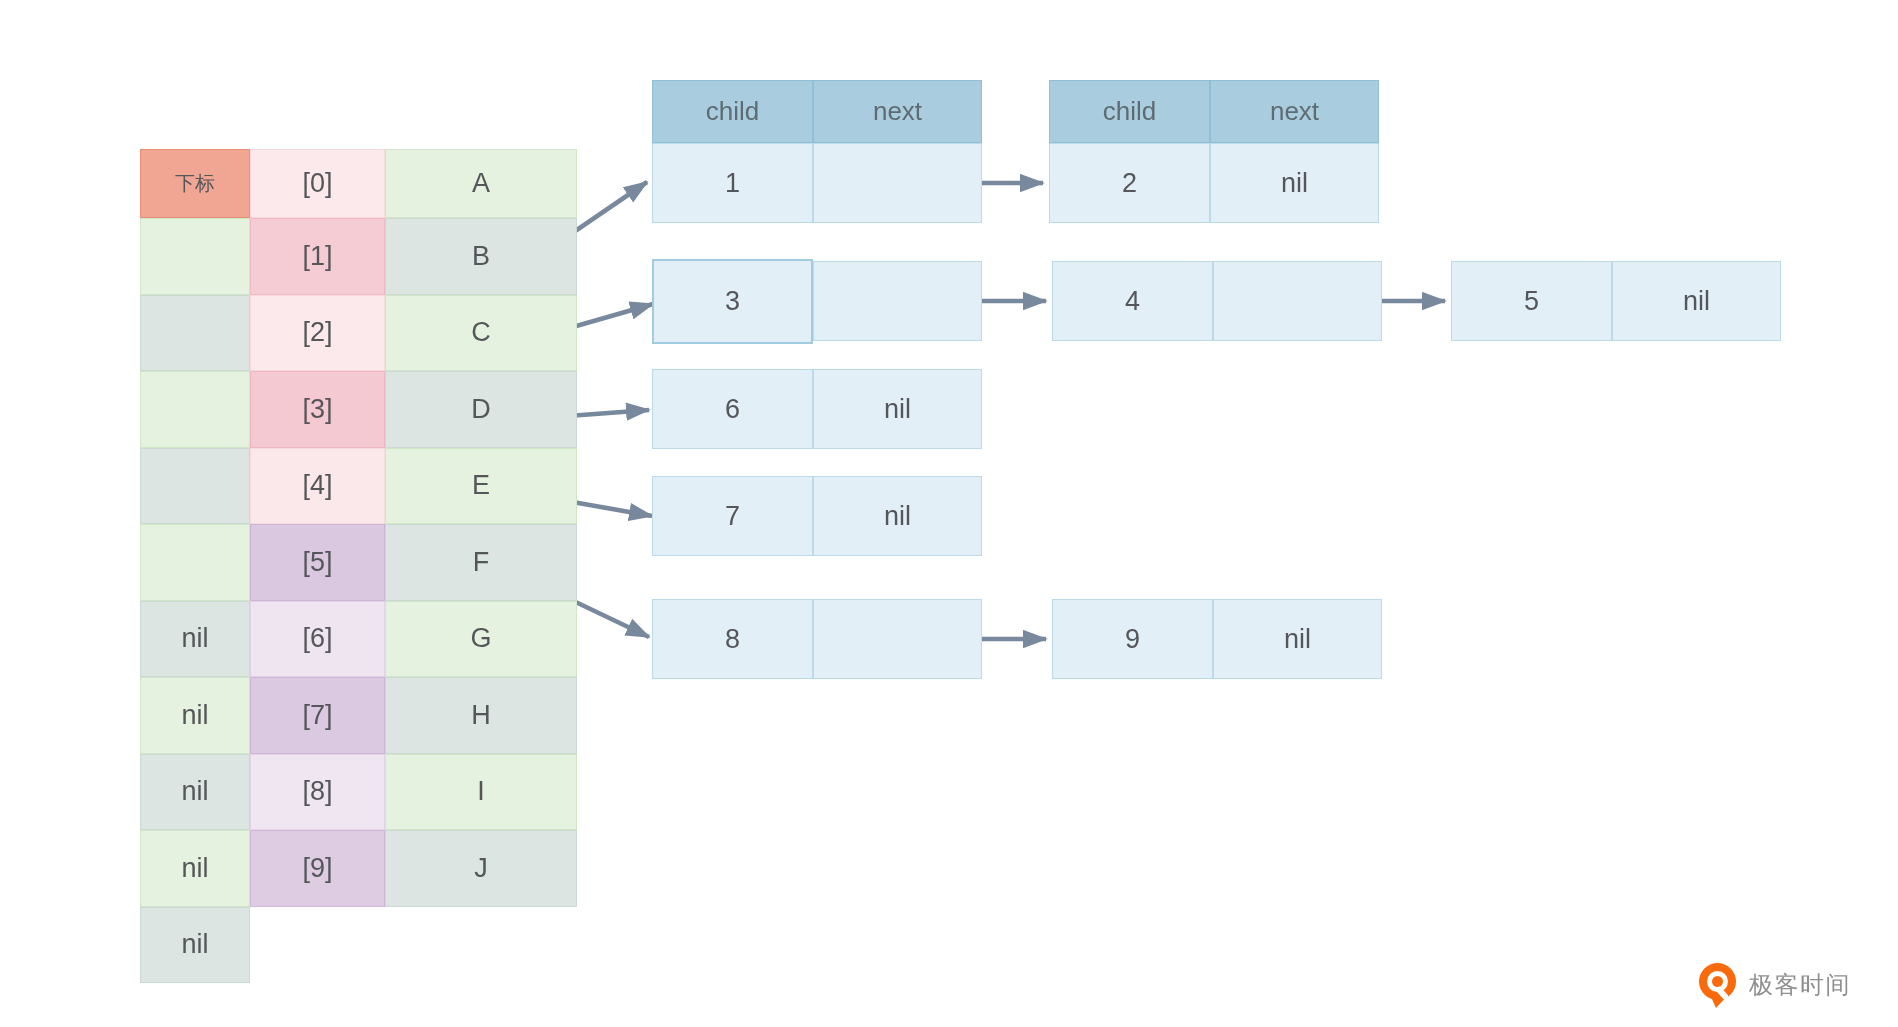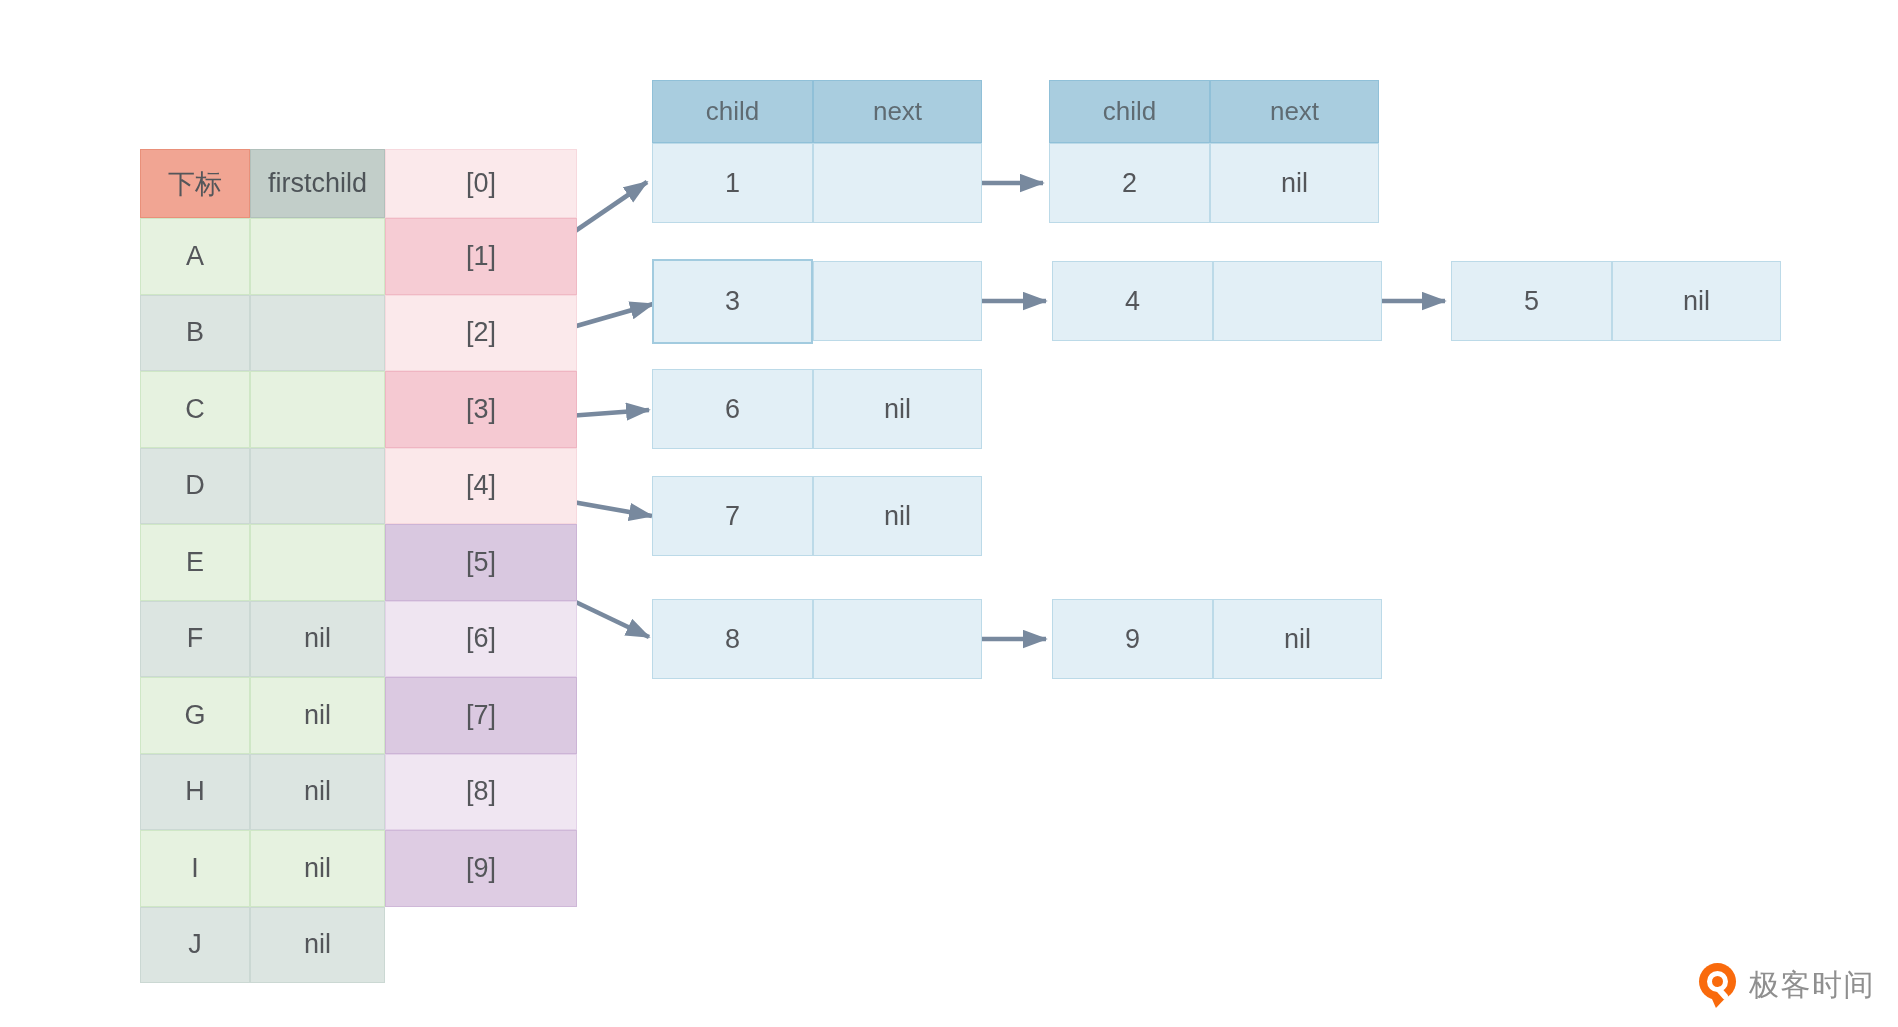--- a/index.html
+++ b/index.html
@@ -19,21 +19,21 @@
   }
   .tcell {
     box-sizing: border-box;
     display: flex;
     align-items: center;
     justify-content: center;
     font-size: 27px;
     color: #54565a;
     border: 1.5px solid transparent;
   }
-  .tcell-head { font-size: 27px; }
+  .tcell-head { font-size: 20px; }
 
   
   .node { position: absolute; }
   .nrow { display: flex; border-radius: 7px; }
   .ncell {
     box-sizing: border-box;
     display: flex;
     align-items: center;
     justify-content: center;
     font-size: 27px;
@@ -89,21 +89,21 @@
     border-radius: 50%;
   }
   .qtail {
     position: absolute; left: 21px; top: 26px;
     width: 6px; height: 14px;
     background: #ffffff;
     border-radius: 2px;
     transform: rotate(-42deg);
   }
   .logo-text {
-    font-size: 30px;
+    font-size: 24px;
     letter-spacing: 1.5px;
     color: #8f8f8f;
   }
 </style>
 </head>
 <body>
 
 <div class="canvas">
 
   <svg id="arrow-layer" viewBox="0 0 1898 1027" xmlns="http://www.w3.org/2000/svg">
@@ -118,21 +118,20 @@
       <line x1="516" y1="492" x2="652" y2="516" stroke="#78899E" stroke-width="4.6" marker-end="url(#ah)"></line>
       <line x1="517" y1="574" x2="649" y2="637" stroke="#78899E" stroke-width="4.6" marker-end="url(#ah)"></line>
       <line x1="893" y1="183" x2="1043" y2="183" stroke="#78899E" stroke-width="4.6" marker-end="url(#ah)"></line>
       <line x1="887" y1="301" x2="1046" y2="301" stroke="#78899E" stroke-width="4.6" marker-end="url(#ah)"></line>
       <line x1="1285" y1="301" x2="1445" y2="301" stroke="#78899E" stroke-width="4.6" marker-end="url(#ah)"></line>
       <line x1="895" y1="639" x2="1046" y2="639" stroke="#78899E" stroke-width="4.6" marker-end="url(#ah)"></line>
     </svg>
 
   <div id="array-table" style="left: 140px; top: 149px; grid-template-columns: 110px 135px 192px; grid-template-rows: 69px repeat(10, 76.5px);">
       <div class="tcell tcell-head" style="background: rgb(241, 165, 147); border-color: rgb(233, 144, 122); color: rgb(84, 86, 90);">下标</div>
-      <div class="tcell tcell-head" style="background: rgb(194, 206, 201); border-color: rgb(177, 192, 187); color: rgb(78, 84, 88);">firstchild</div>
       <div class="tcell" style="background: rgb(251, 233, 235); border-color: rgb(247, 217, 222);">[0]</div>
       <div class="tcell" style="background: rgb(230, 242, 224); border-color: rgb(207, 231, 198);">A</div>
       <div class="tcell" style="background: rgb(230, 242, 224); border-color: rgb(207, 231, 198);"></div>
       <div class="tcell" style="background: rgb(246, 204, 212); border-color: rgb(240, 185, 196);">[1]</div>
       <div class="tcell" style="background: rgb(220, 229, 225); border-color: rgb(203, 216, 211);">B</div>
       <div class="tcell" style="background: rgb(220, 229, 225); border-color: rgb(203, 216, 211);"></div>
       <div class="tcell" style="background: rgb(251, 233, 235); border-color: rgb(247, 217, 222);">[2]</div>
       <div class="tcell" style="background: rgb(230, 242, 224); border-color: rgb(207, 231, 198);">C</div>
       <div class="tcell" style="background: rgb(230, 242, 224); border-color: rgb(207, 231, 198);"></div>
       <div class="tcell" style="background: rgb(245, 201, 210); border-color: rgb(239, 181, 194);">[3]</div>

